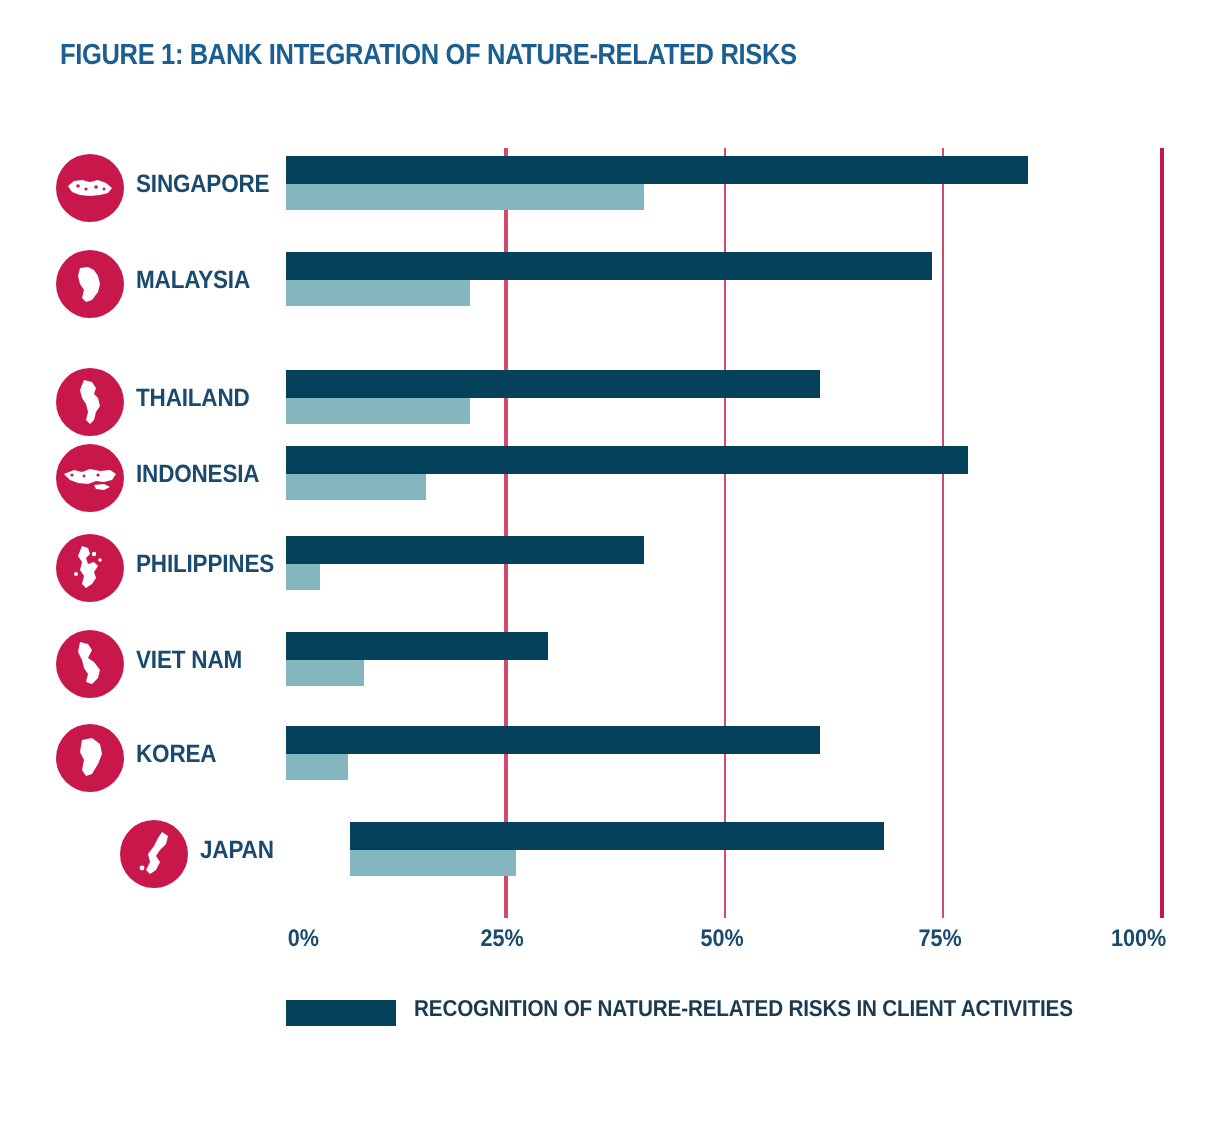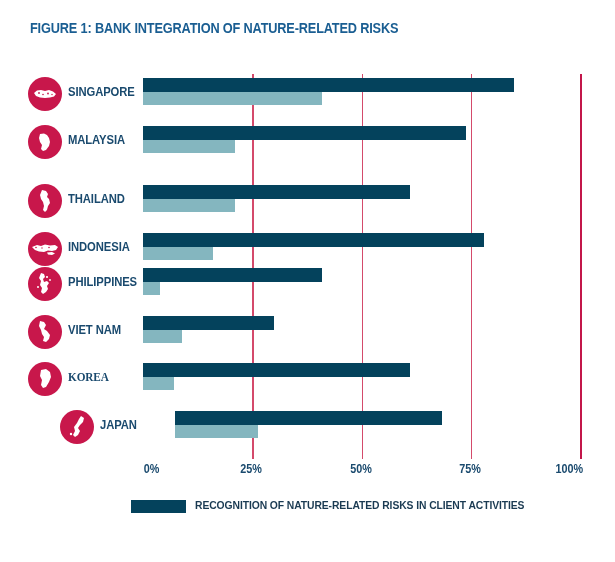--- a/index.html
+++ b/index.html
@@ -139,21 +139,21 @@
     font-size: 12px;
     font-weight: bold;
     color: #1A4A6E;
     transform: scaleX(0.9);
     white-space: nowrap;
   }
 
   
   .legend {
     position: absolute;
-    left: 131px;
+    left: 143px;
     top: 497px;
     width: 440px;
   }
   .legend-row {
     position: relative;
     height: 21px;
   }
   .legend-swatch {
     position: absolute;
     left: 0;
@@ -224,21 +224,21 @@
           <svg viewBox="0 0 34 34">
             <path d="M14 6 L18 7 L20 10 L19 13 L21 15 L22 19 L20 22 L19 26 L17 28 L15 26 L16 22 L15 18 L13 15 L12 11 Z" fill="#fff"></path>
           </svg>
         </div>
         <div class="country-label">THAILAND</div>
         <div class="bars">
           <div class="bar bar-primary" style="width: 266.57px;"></div>
           <div class="bar bar-secondary" style="width: 91.77px;"></div>
         </div>
       </div>
-      <div class="row" style="top: 232px; text-decoration: underline;">
+      <div class="row" style="top: 222px; text-decoration: underline;">
         <div class="flag-badge">
           <svg viewBox="0 0 34 34">
             <path d="M4 15 L9 13 L13 14 L17 12.5 L22 13.5 L27 13 L30 15 L28 18 L24 19 L20 18.5 L16 20 L11 19.5 L7 18 Z" fill="#fff"></path>
             <path d="M19 20.5 L24 20 L27 21.5 L24 23 L20 22.5 Z" fill="#fff"></path>
             <circle cx="8" cy="15.5" r="0.8" fill="#C8174B"></circle>
             <circle cx="14" cy="16" r="0.7" fill="#C8174B"></circle>
             <circle cx="21" cy="15.5" r="0.8" fill="#C8174B"></circle>
           </svg>
         </div>
         <div class="country-label">INDONESIA</div>
@@ -267,21 +267,21 @@
           <svg viewBox="0 0 34 34">
             <path d="M12 6 L16 7 L18 10 L16 14 L19 16 L22 20 L21 24 L18 27 L15 26 L16 22 L14 19 L13 15 L11 11 Z" fill="#fff"></path>
           </svg>
         </div>
         <div class="country-label">VIET NAM</div>
         <div class="bars">
           <div class="bar bar-primary" style="width: 131.1px;"></div>
           <div class="bar bar-secondary" style="width: 39.33px;"></div>
         </div>
       </div>
-      <div class="row" style="top: 362px; font-family: Liberation Serif, serif;">
+      <div class="row" style="top: 362px;">
         <div class="flag-badge">
           <svg viewBox="0 0 34 34">
             <path d="M13 8 L18 7 L22 10 L23 15 L21 20 L18 25 L15 26 L13 23 L14 18 L12 14 Z" fill="#fff"></path>
           </svg>
         </div>
         <div class="country-label">KOREA</div>
         <div class="bars">
           <div class="bar bar-primary" style="width: 266.57px;"></div>
           <div class="bar bar-secondary" style="width: 30.59px;"></div>
         </div>

